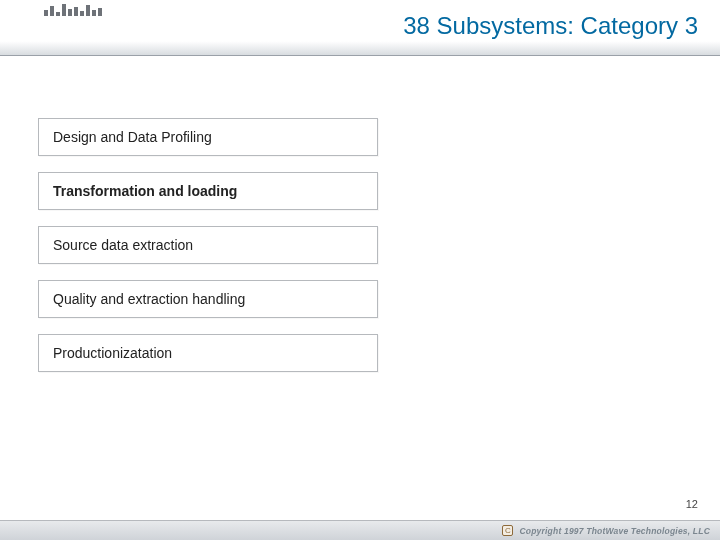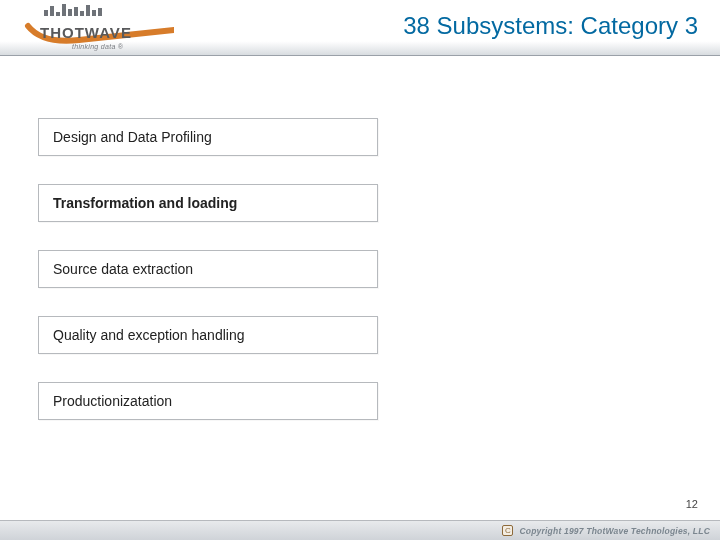--- a/index.html
+++ b/index.html
@@ -93,21 +93,21 @@
     .content {
       position: absolute;
       top: 118px;
       left: 38px;
       width: 340px;
     }
     .item {
       border: 1px solid #b6b9bd;
       background: #ffffff;
       padding: 10px 14px;
-      margin-bottom: 28px;
+      margin-bottom: 16px;
       font-size: 14px;
       color: #222;
       box-shadow: 1px 1px 0 rgba(0,0,0,0.03);
     }
     .item.emphasis {
       font-weight: bold;
     }
     .page-number {
       position: absolute;
       bottom: 30px;
@@ -160,36 +160,29 @@
       <span></span>
       <span></span>
       <span></span>
       <span></span>
     <span></span>
       <span></span>
       <span></span>
       <span></span>
       <span></span>
   </div>
-  <div class="logo-swoosh">
-    <svg width="150" height="36" viewBox="0 0 150 36">
-      <path d="M4 10 Q 18 28, 55 24 Q 110 18, 150 14" stroke="#d77c2a" stroke-width="6" fill="none" stroke-linecap="round"></path>
-    </svg>
-    <div class="logo-text">THOTWAVE</div>
-    <div class="logo-tagline">thinking data ®</div>
-  </div>
 </div>
 
 <div class="slide-title">38 Subsystems: Category 3</div>
 
 <div class="content">
   <div class="item">Design and Data Profiling</div>
   <div class="item emphasis">Transformation and loading</div>
   <div class="item">Source data extraction</div>
-  <div class="item">Quality and exception handling</div>
+  <div class="item">Quality and extraction handling</div>
   <div class="item">Productionizatation</div>
 </div>
 
 <div class="page-number">12</div>
 
 <div class="footer-band">
   <div class="copyright-badge">C</div>
   <div class="copyright-text">Copyright 1997 ThotWave Technologies, LLC</div>
 </div>
 

